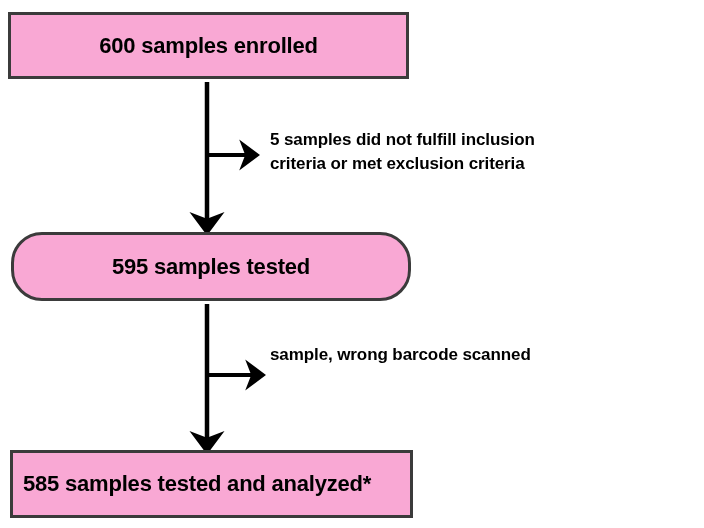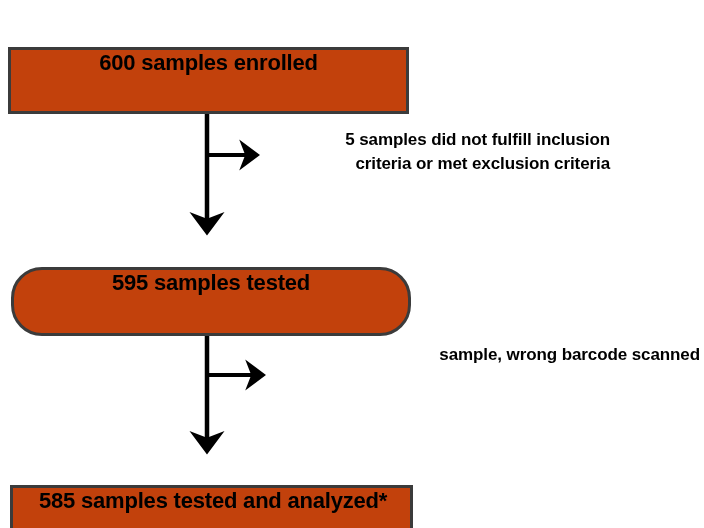--- a/index.html
+++ b/index.html
@@ -22,24 +22,24 @@
     left: 0;
     top: 0;
     width: 704px;
     height: 528px;
   }
 
   
   .flow-box {
     position: absolute;
     box-sizing: border-box;
-    background: #c2410c;
+    background: #f9a8d4;
     border: 3px solid #3b3b3b;
     display: flex;
-    margin-top: 35px;
+    align-items: center;
   }
   .flow-box .box-label {
     font-weight: bold;
     font-size: 21px;
     letter-spacing: -0.2px;
     line-height: 1.15;
     color: #000000;
     white-space: nowrap;
   }
 
@@ -61,21 +61,21 @@
     border-radius: 31px;
   }
   #box-tested .box-label { font-size: 22px; }
 
   #box-analyzed {
     left: 10px;
     top: 450px;
     width: 403px;
     height: 68px;
     justify-content: flex-start;
-    padding-left: 26px;
+    padding-left: 10px;
   }
   #box-analyzed .box-label { font-size: 22px; }
 
   
   .connector-svg {
     position: absolute;
     left: 0;
     top: 0;
     width: 704px;
     height: 528px;
@@ -95,21 +95,21 @@
     top: 128px;
     width: 340px;
     font-size: 17px;
   }
   #annotation-withdrawn {
     left: 270px;
     top: 343px;
     width: 430px;
     font-size: 17px;
   }
-  .annotation .ann-line { display: block; white-space: nowrap; text-align: right; }
+  .annotation .ann-line { display: block; white-space: nowrap; }
 </style>
 </head>
 <body>
 
 <div id="flow-root">
 
   <svg class="connector-svg" viewBox="0 0 704 528" aria-hidden="true">
     <defs>
       <marker id="arrowhead-down" markerWidth="9" markerHeight="9" refX="2.2" refY="4.5" orient="auto" markerUnits="strokeWidth">
         <path d="M0,0.6 L5.2,4.5 L0,8.4 L1.5,4.5 Z" fill="#000000"></path>

